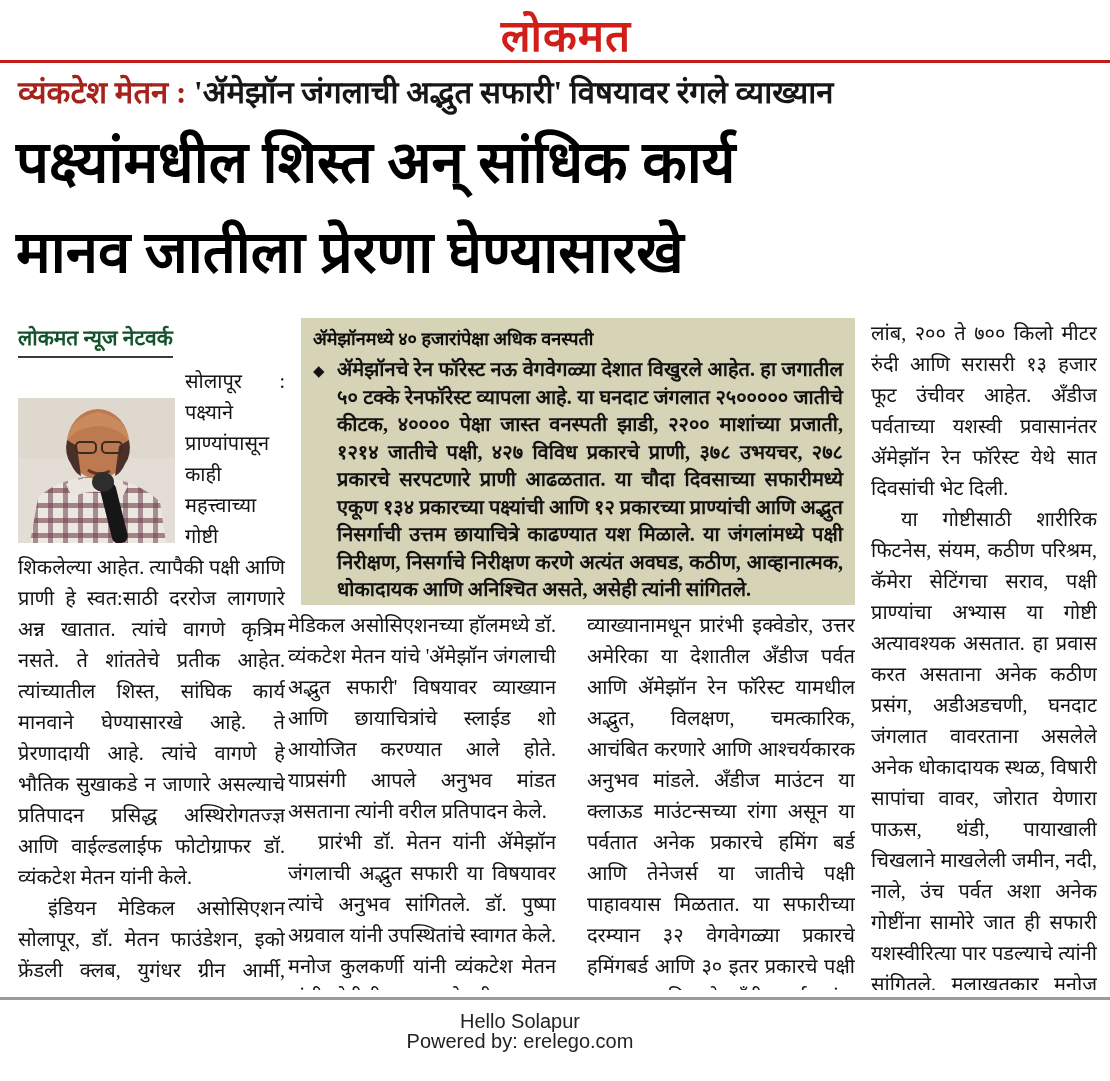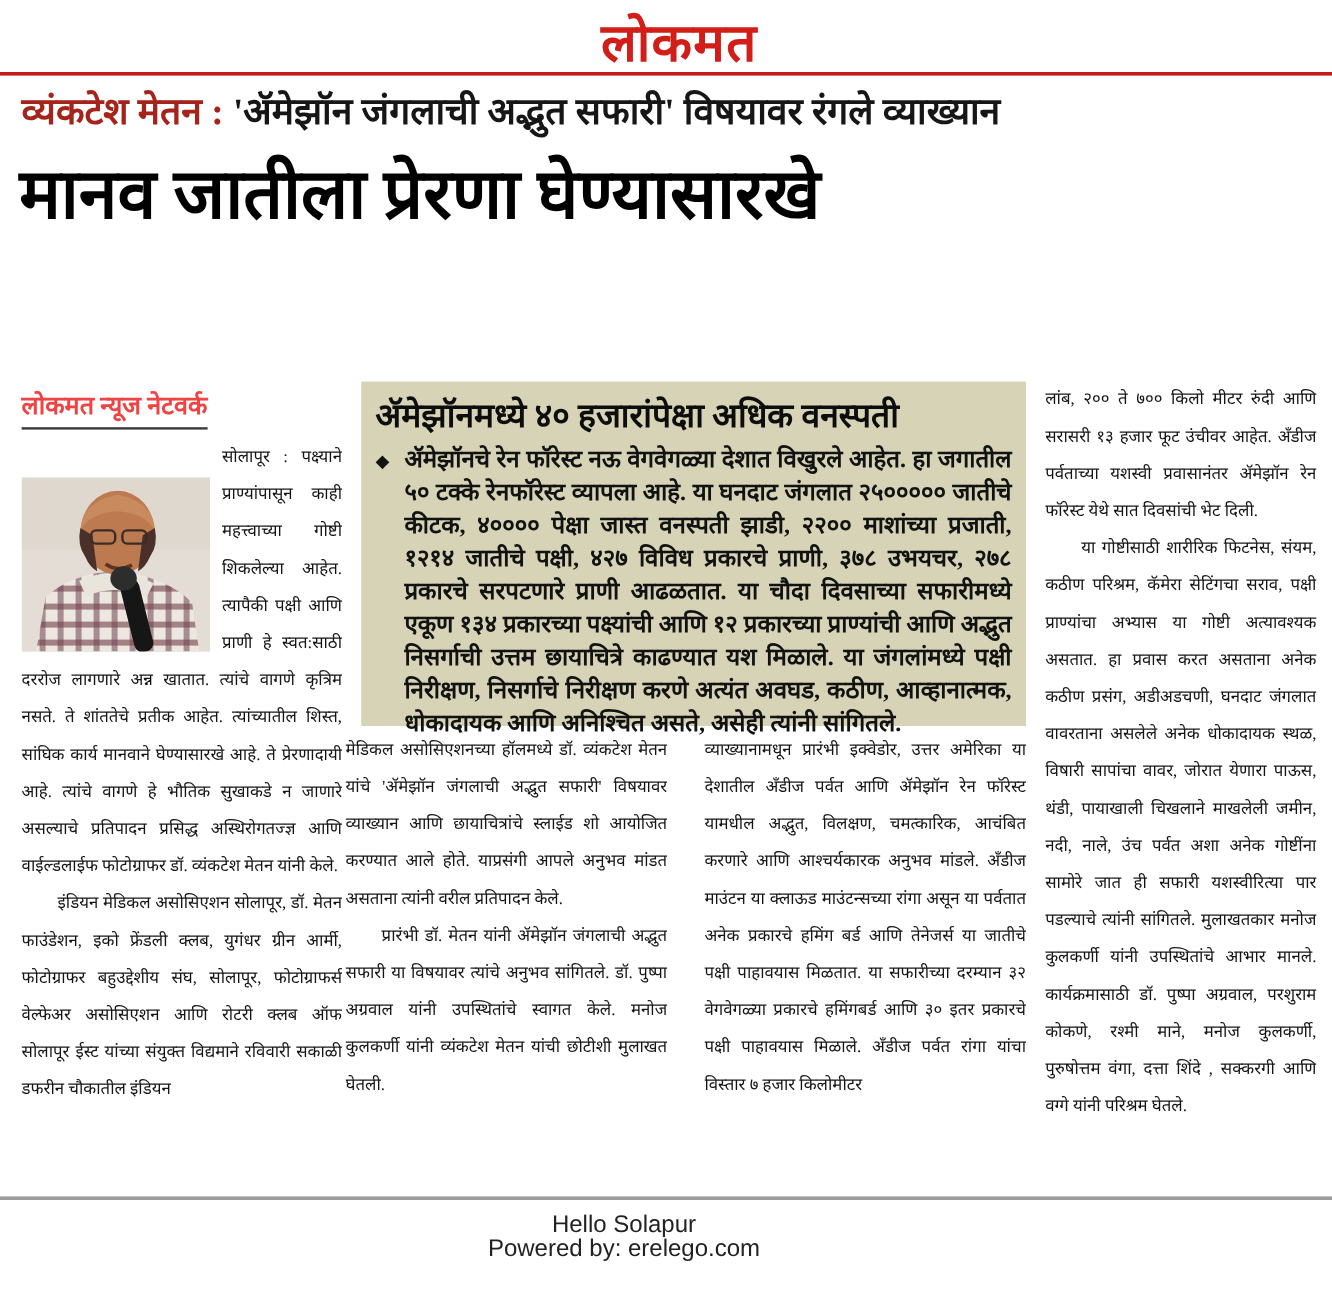--- a/index.html
+++ b/index.html
@@ -15,41 +15,41 @@
   .rule-red { position:absolute; top:60px; left:0; width:1110px; height:3px; background:#c31d18; }
   .kicker {
     position:absolute; top:70px; left:18px; width:1080px;
     font-size:31px; font-weight:bold; color:#161616; white-space:nowrap;
   }
   .kicker .speaker { color:#a5231a;margin-top:47px; }
   .headline {
     position:absolute; top:118px; left:16px; width:1085px;
     font-size:58px; line-height:90px; font-weight:bold; color:#000;
   }
-  .byline { position:absolute; top:323px; left:18px; font-size:21px; font-weight:bold; color:#ef4444; }
+  .byline { position:absolute; top:323px; left:18px; font-size:21px; font-weight:bold; color:#14532d; }
   .byline-rule { position:absolute; top:356px; left:18px; width:155px; height:2px; background:#3a3a3a; }
 
-  .bodytext { font-size:14px; line-height:31px; text-align:justify; color:#141414; overflow:hidden; position:absolute; }
+  .bodytext { font-size:20px; line-height:31px; text-align:justify; color:#141414; overflow:hidden; position:absolute; }
   .bodytext p { margin:0; }
   .bodytext p.indent { text-indent:30px; }
   .dateline { font-weight:normal; }
 
   .col1 { left:18px;  top:366px; width:267px; height:624px; }
   .col2 { left:288px; top:610px; width:268px; height:380px; }
   .col3 { left:587px; top:610px; width:268px; height:380px; }
   .col4 { left:871px; top:318px; width:226px; height:672px; }
 
   .photo { float:left; width:157px; height:145px; margin:32px 10px 4px 0; background:#e6e1da; }
   .photo svg { display:block; }
 
   .infobox {
     position:absolute; left:301px; top:318px; width:554px; height:287px;
     background:#d7d3b6; box-sizing:border-box; padding:8px 12px 6px;
   }
-  .infobox-title { font-size:28px; font-weight:bold; color:#0d0d0d; margin:0 0 6px; }
+  .infobox-title { font-size:18px; font-weight:bold; color:#0d0d0d; margin:0 0 6px; }
   .infobox-body {
     position:relative; padding-left:24px; font-size:20px; font-weight:bold;
     line-height:27.5px; text-align:justify; color:#121212;
   }
   .infobox-bullet { position:absolute; left:0; top:2px; font-size:15px; }
 
   .rule-gray { position:absolute; top:997px; left:0; width:1110px; height:3px; background:#9b9b9b; }
 
   .footer {
     position:absolute; top:1012px; left:0; width:1040px; text-align:center;
@@ -62,20 +62,21 @@
 <body>
 
 <div class="masthead">लोकमत</div>
 <div class="rule-red"></div>
 
 <div class="kicker">
   <span class="speaker">व्यंकटेश मेतन : </span><span>'ॲमेझॉन जंगलाची अद्भुत सफारी' विषयावर रंगले व्याख्यान</span>
 </div>
 
 <div class="headline">
+  <div>पक्ष्यांमधील शिस्त अन् सांधिक कार्य</div>
   <div>मानव जातीला प्रेरणा घेण्यासारखे</div>
 </div>
 
 <div class="byline">लोकमत न्यूज नेटवर्क</div>
 <div class="byline-rule"></div>
 
 <div class="bodytext col1">
   <span class="photo">
     <svg width="157" height="145" viewBox="0 0 157 145" xmlns="http://www.w3.org/2000/svg">
       <defs>

